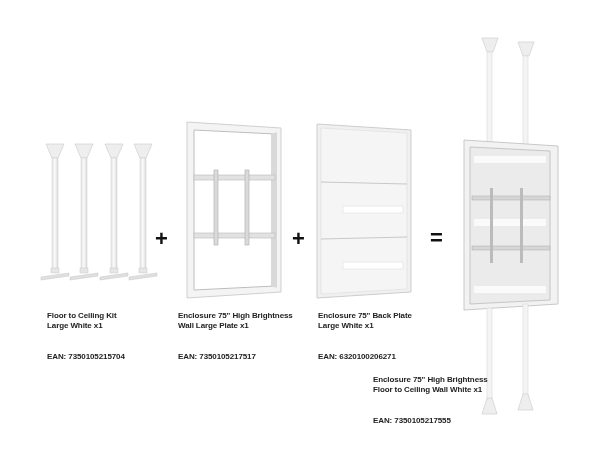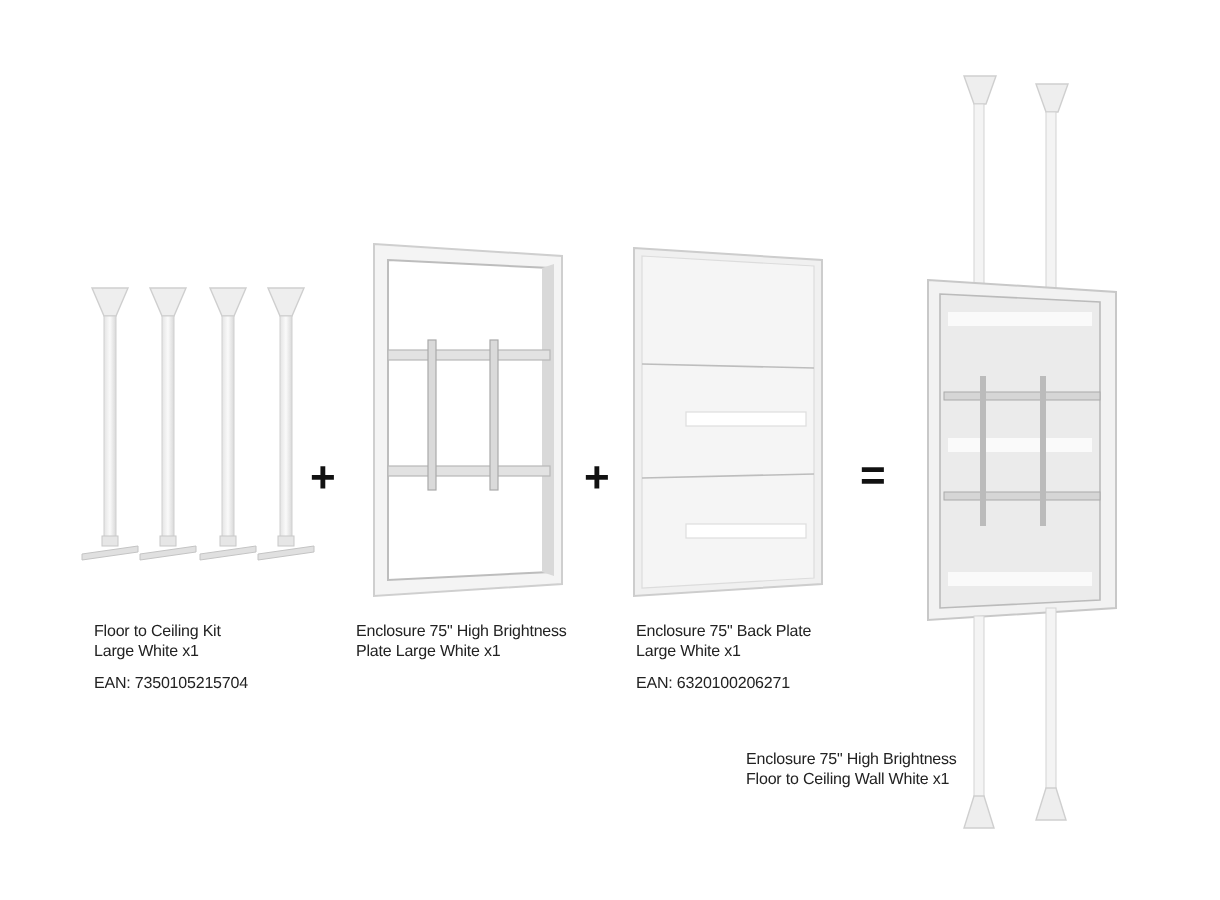--- a/index.html
+++ b/index.html
@@ -1,22 +1,22 @@
 <!DOCTYPE html>
 <html><head>
 <meta charset="utf-8">
 <style>
   html, body { margin: 0; padding: 0; }
   body {
     width: 610px; height: 450px; background: #ffffff; position: relative; overflow: hidden;
     font-family: "Liberation Sans", "DejaVu Sans", sans-serif; color: #1a1a1a;
   }
   .abs { position: absolute; }
-  .label { position: absolute; font-size: 8px; line-height: 10px; font-weight: normal; color: #222; letter-spacing: -0.1px; }
-  .label .ean { display: block; margin-top: 6px; }
+  .label { position: absolute; font-size: 8px; line-height: 10px; font-weight: bold; color: #222; letter-spacing: -0.1px; }
+  .label .ean { display: block; margin-top: 21px; }
   .op { position: absolute; font-weight: bold; color: #111; font-size: 22px; line-height: 22px; }
   svg { display: block; }
 </style>
 </head>
 <body>
 
 <div class="abs" style="left:38px;top:140px;width:130px;height:150px;">
   <svg width="130" height="150" viewBox="0 0 130 150">
     <defs>
       <linearGradient id="pole" x1="0" x2="1">
@@ -89,25 +89,27 @@
 </div>
 
 <div class="label" style="left:47px;top:311px;">
   <span>Floor to Ceiling Kit</span><br>
   <span>Large White x1</span>
   <span class="ean">EAN: 7350105215704</span>
 </div>
 
 <div class="label" style="left:178px;top:311px;">
   <span>Enclosure 75" High Brightness</span><br>
-  <span>Plate Large White x1</span>
+  <span>Wall Large Plate x1</span>
+  <span class="ean">EAN: 7350105217517</span>
 </div>
 
 <div class="label" style="left:318px;top:311px;">
   <span>Enclosure 75" Back Plate</span><br>
   <span>Large White x1</span>
   <span class="ean">EAN: 6320100206271</span>
 </div>
 
 <div class="label" style="left:373px;top:375px;">
   <span>Enclosure 75" High Brightness</span><br>
   <span>Floor to Ceiling Wall White x1</span>
+  <span class="ean">EAN: 7350105217555</span>
 </div>
 
 </body></html>

